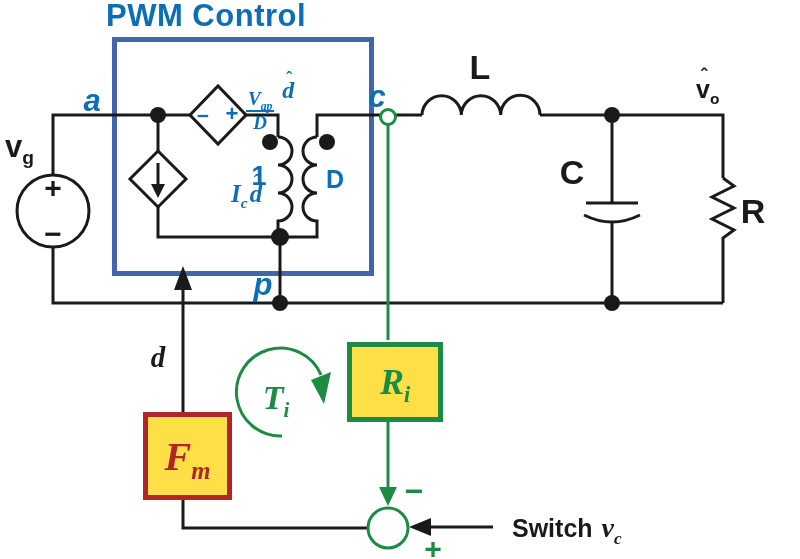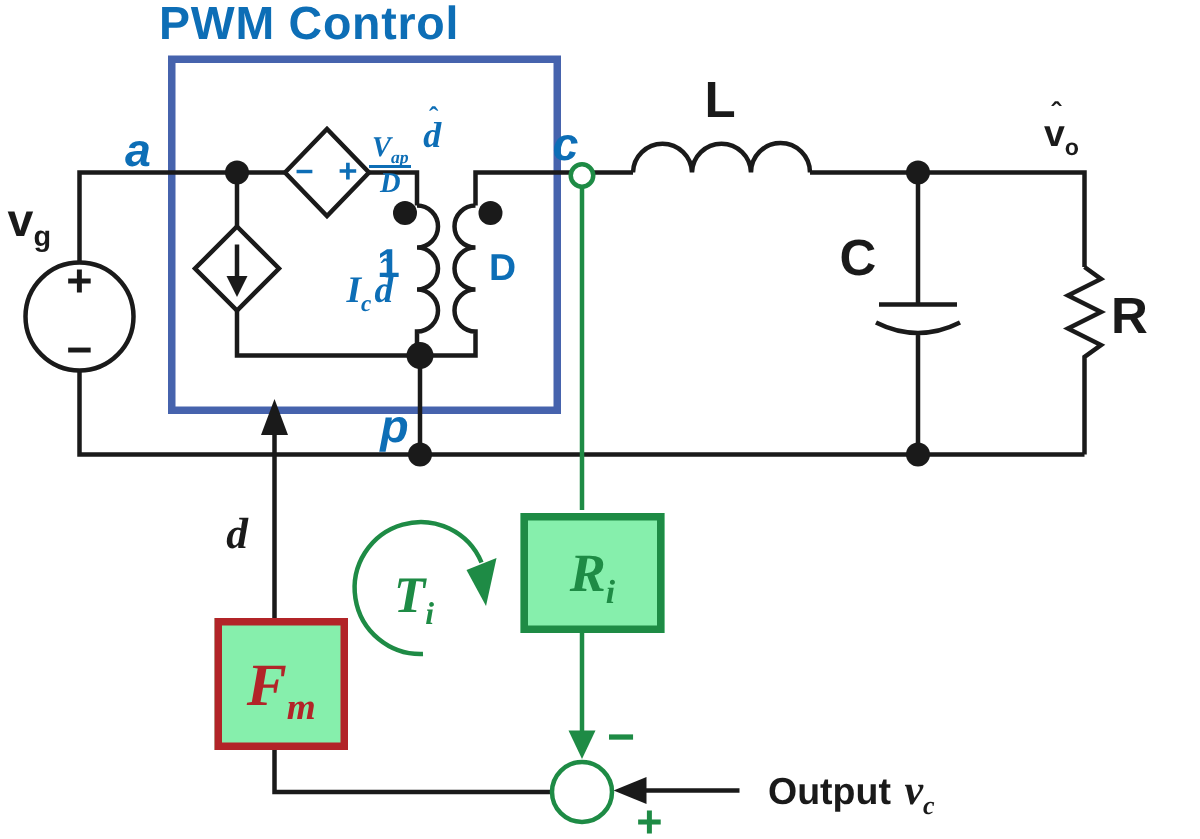--- a/index.html
+++ b/index.html
@@ -7,21 +7,21 @@
     --boxblue:#4663ad;
     --green:#1e8b45;
     --red:#b22428;
     --ink:#1a1a1a;
   }
   html,body{margin:0;padding:0;background:#fff;}
   body{width:800px;height:559px;position:relative;overflow:hidden;
        font-family:"Liberation Sans",sans-serif;color:var(--ink);}
   svg.canvas{position:absolute;left:0;top:0;z-index:2;}
   .pwmbox{position:absolute;z-index:1;border:5px solid var(--boxblue);background:transparent;}
-  .gbox{position:absolute;z-index:3;border:5px solid;background:#86efac;
+  .gbox{position:absolute;z-index:3;border:5px solid;background:#fde047;
         display:flex;align-items:center;justify-content:center;}
   .lbl{position:absolute;z-index:4;white-space:nowrap;line-height:1;}
   .ctr{transform:translate(-50%,-50%);}
   .blue{color:var(--blue);}
   .green{color:var(--green);}
   .red{color:var(--red);}
   .b{font-weight:bold;}
   .it{font-style:italic;}
   .mi{font-family:"Liberation Serif","DejaVu Serif",serif;font-style:italic;font-weight:bold;}
   sub{font-size:0.62em;line-height:0;}
@@ -124,13 +124,13 @@
 
 <div class="lbl b" style="left:683px;top:77px;font-size:25px;"><span style="display:inline-block;width:13px;"></span><span class="hatwrap"><span class="hat">ˆ</span><span>v</span></span><sub>o</sub></div>
 
 <div class="lbl ctr mi" style="left:158px;top:357px;font-size:29px;">d</div>
 
 <div class="lbl ctr mi green" style="left:276px;top:387px;font-size:34px;margin-top:11px;"><span>T</span><sub>i</sub></div>
 
 <div class="lbl ctr green b" style="left:414px;top:491px;font-size:32px;">−</div>
 <div class="lbl ctr green b" style="left:433px;top:549px;font-size:30px;">+</div>
 
-<div class="lbl b" style="left:512px;top:514px;font-size:25px;"><span>Output</span><span style="display:inline-block;width:9px;"></span><span class="mi" style="font-size:28px;"><span>v</span><sub>c</sub></span></div>
+<div class="lbl b" style="left:512px;top:514px;font-size:25px;"><span>Switch</span><span style="display:inline-block;width:9px;"></span><span class="mi" style="font-size:28px;"><span>v</span><sub>c</sub></span></div>
 
 </body></html>

